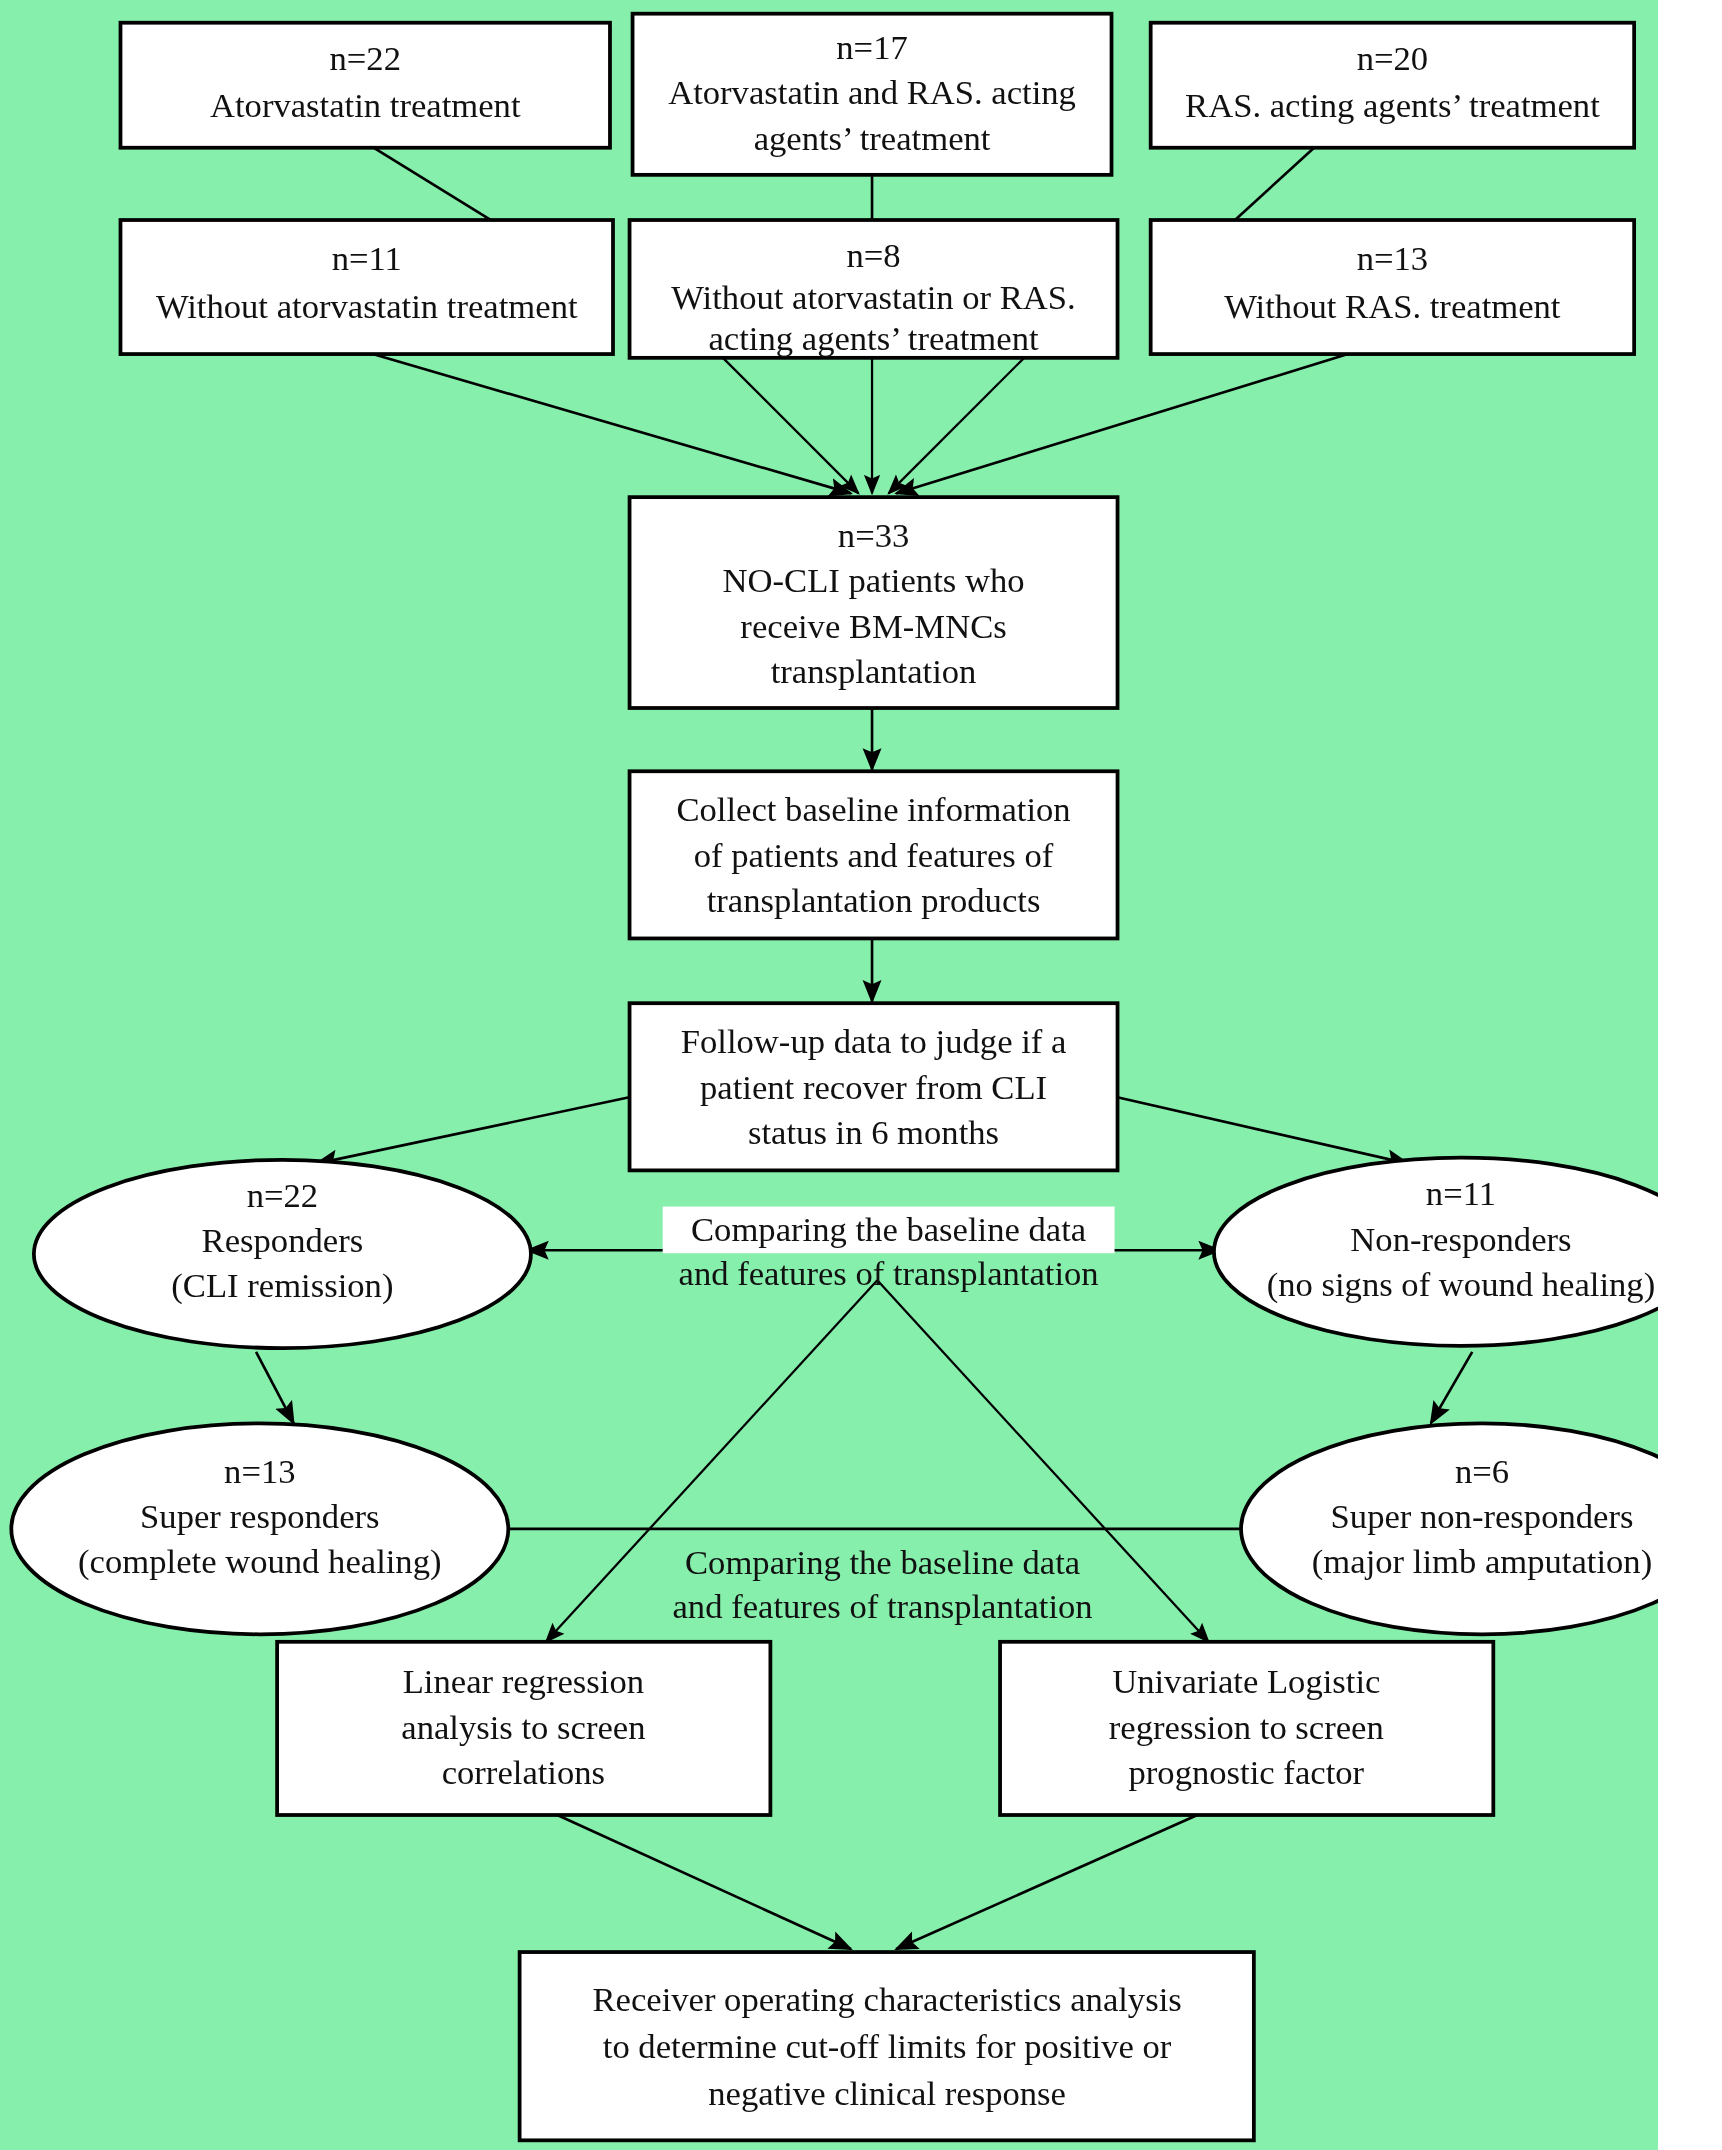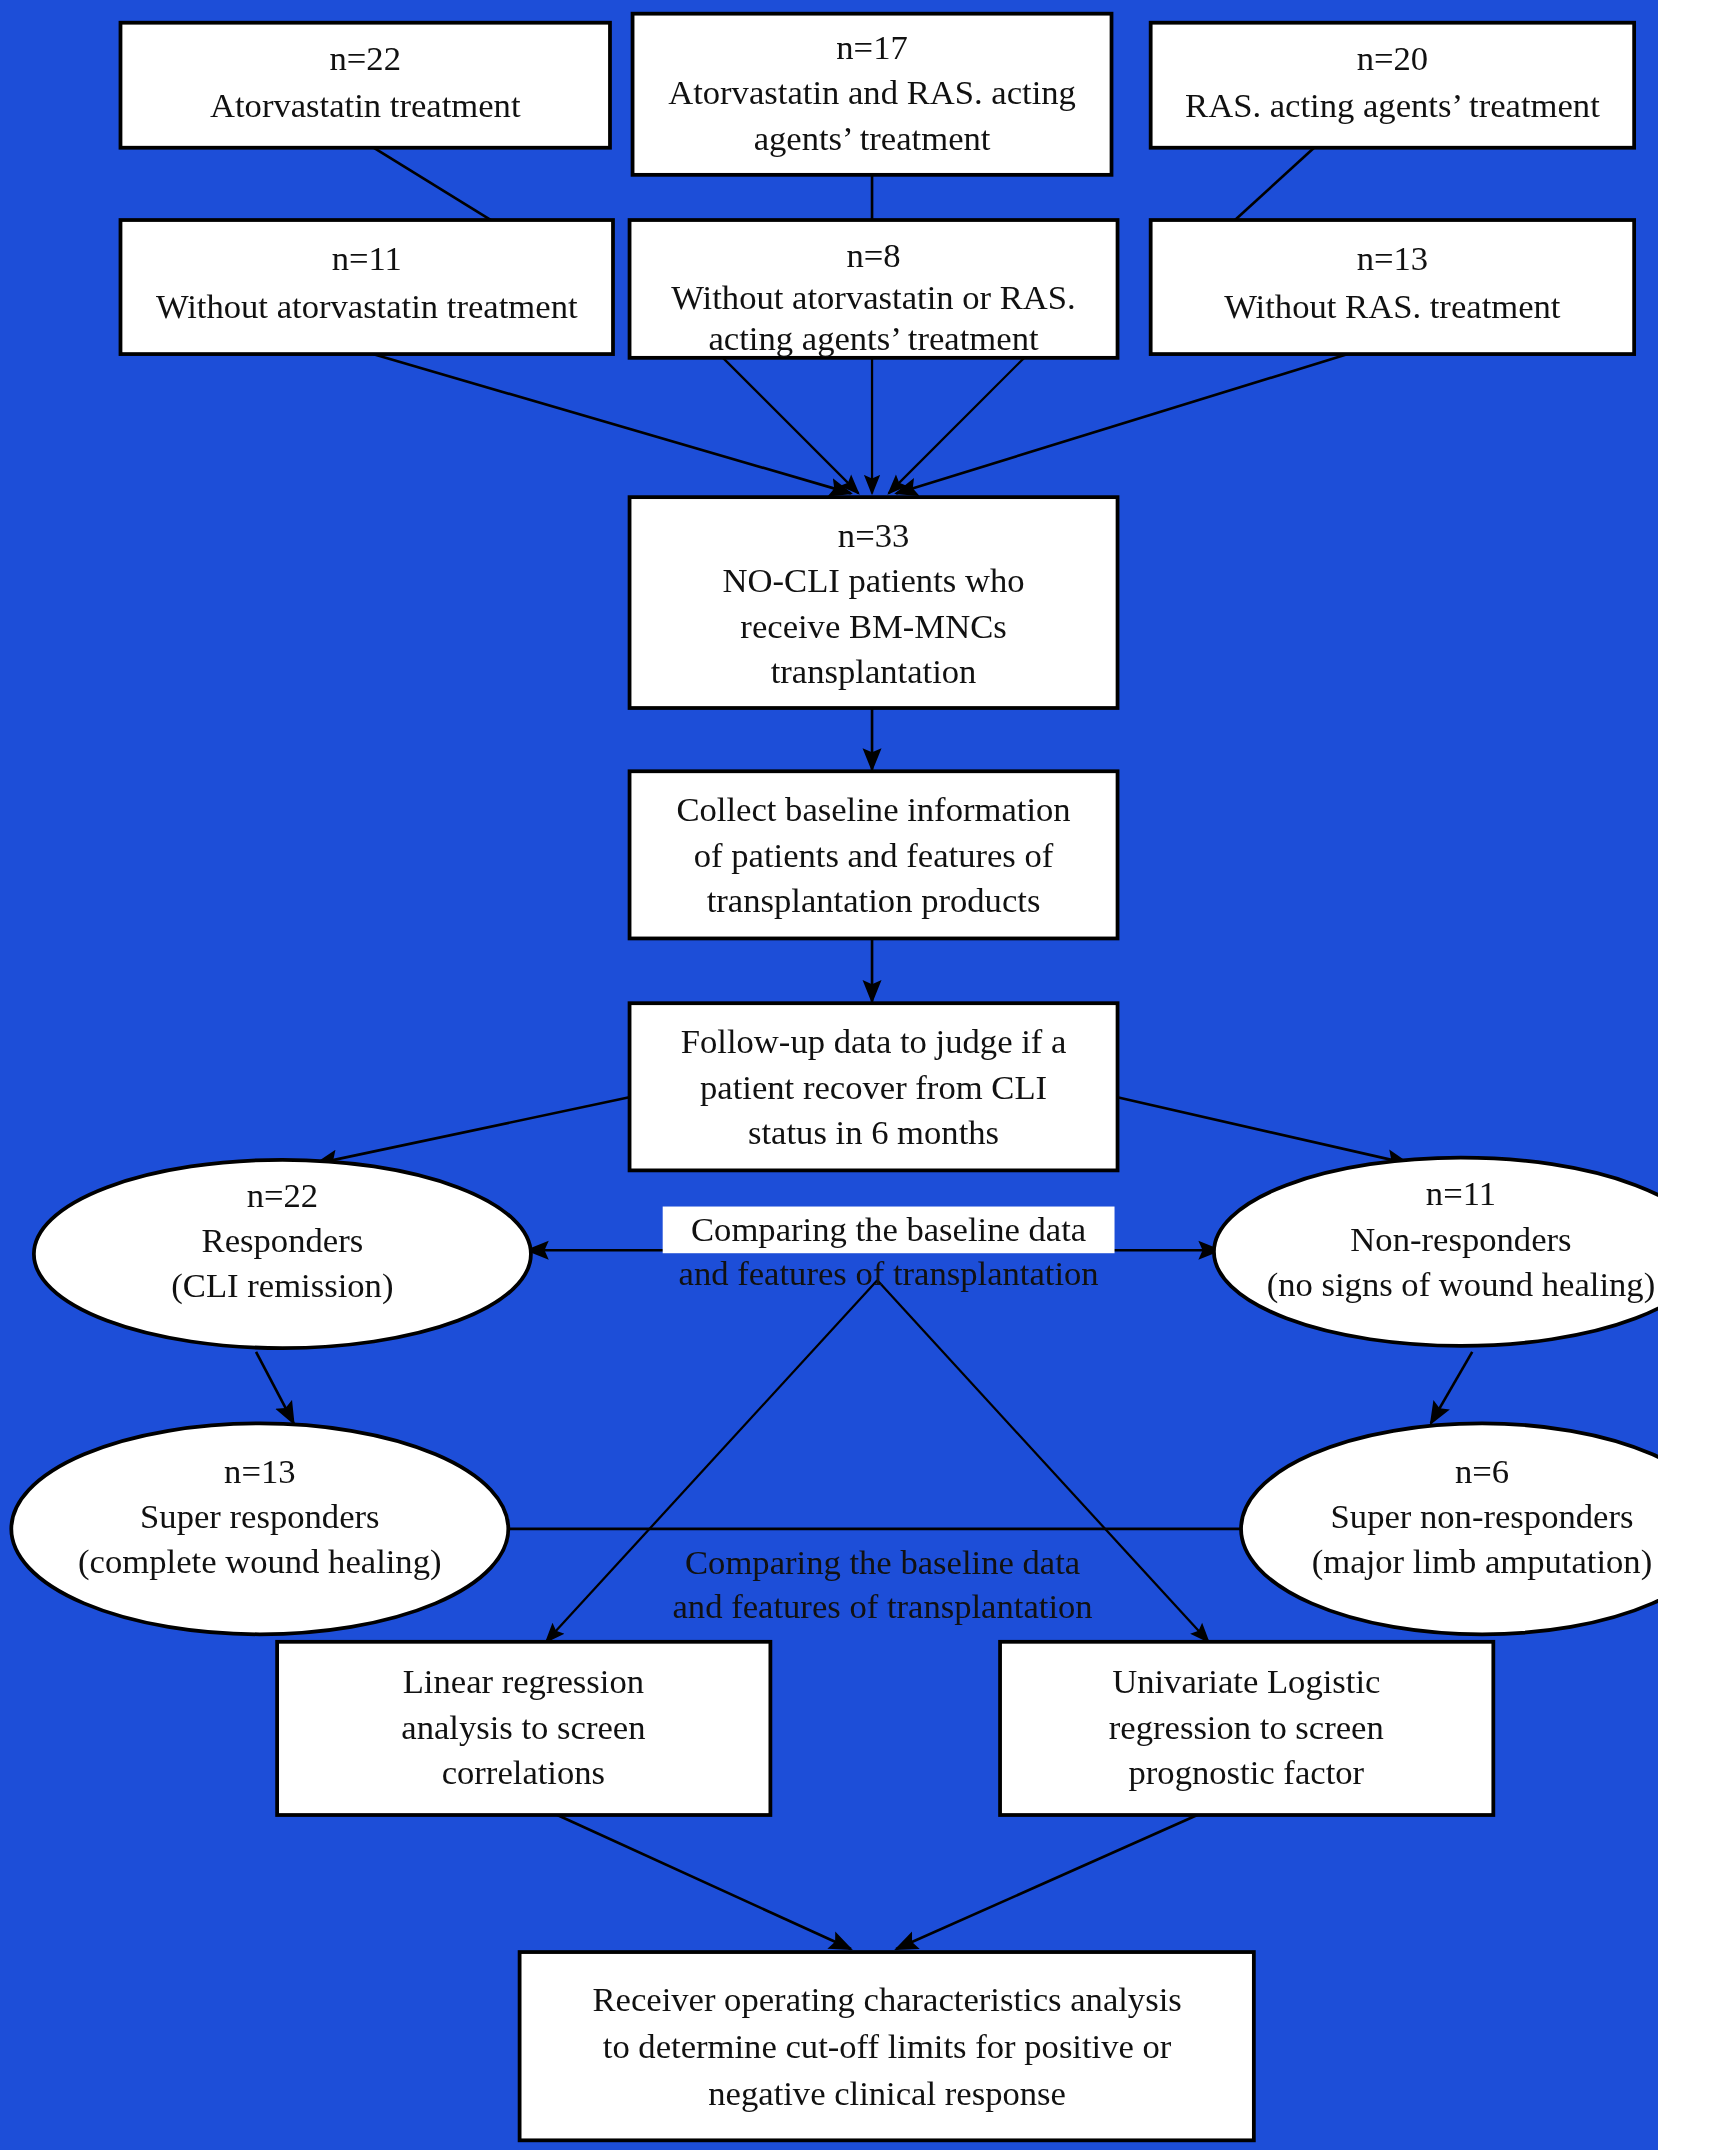--- a/index.html
+++ b/index.html
@@ -4,21 +4,21 @@
 <style>
   html, body {
     margin: 0;
     padding: 0;
     background: #ffffff;
   }
   #page {
     position: relative;
     width: 1658px;
     height: 2151px;
-    background: #1d4ed8;
+    background: #86efac;
     font-family: "Liberation Serif", "DejaVu Serif", serif;
     overflow: hidden;
   }
   svg.canvas {
     position: absolute;
     top: 0; left: 0;
     width: 1723px;
     height: 2151px;
   }
   .node-text {

